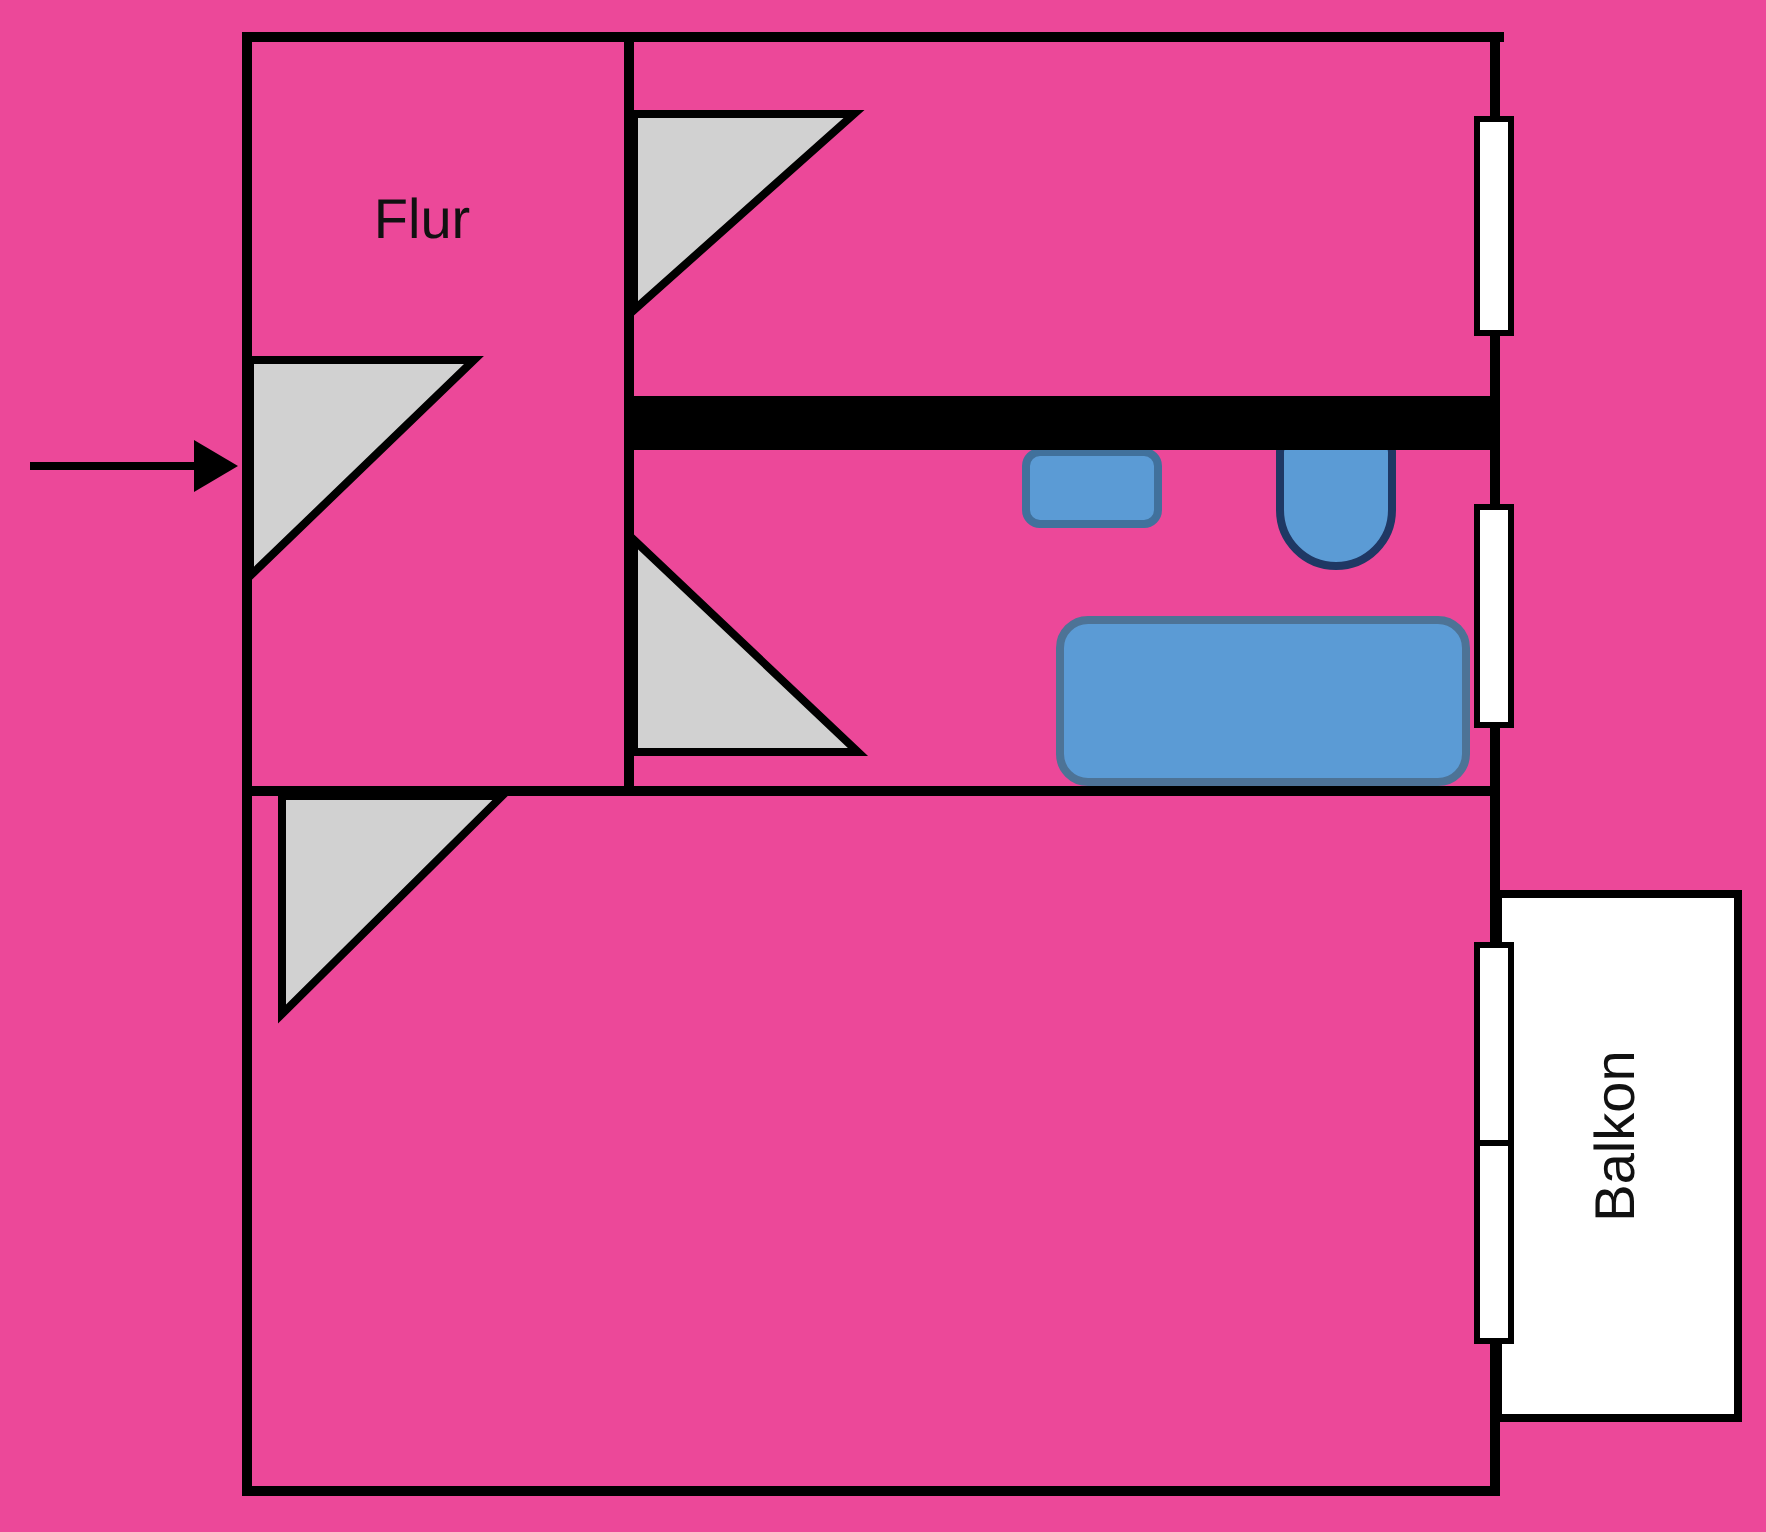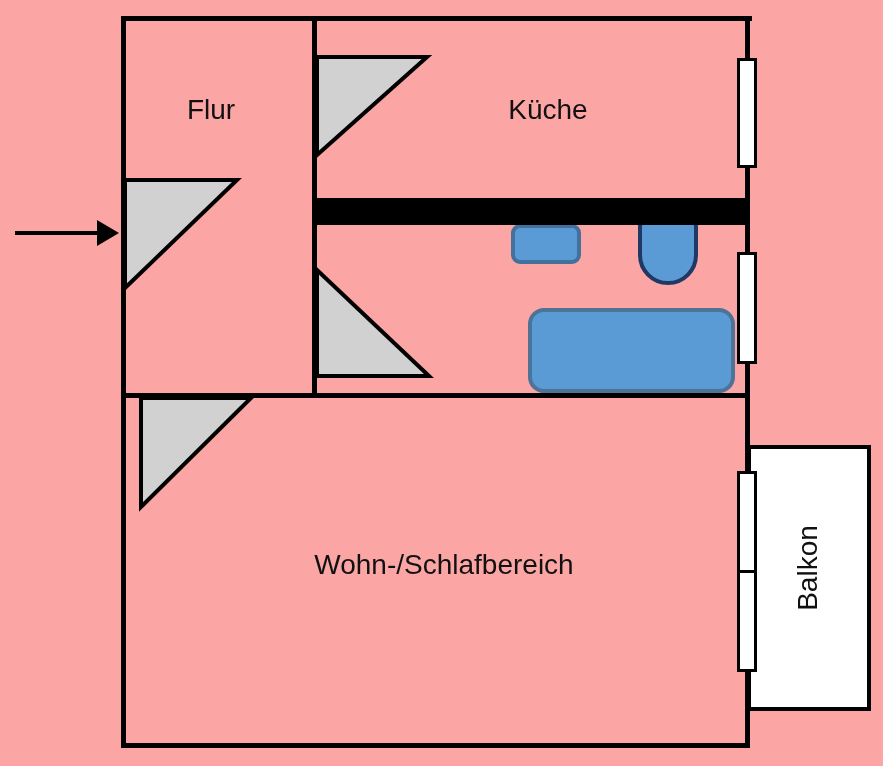--- a/index.html
+++ b/index.html
@@ -5,21 +5,21 @@
   html, body {
     margin: 0;
     padding: 0;
     background: #ffffff;
     font-family: "Liberation Sans", sans-serif;
   }
   .canvas {
     position: relative;
     width: 883px;
     height: 766px;
-    background: #fca5a5;
+    background: #ec4899;
     overflow: hidden;
   }
   .wall {
     position: absolute;
     background: #000000;
     z-index: 3;
   }
   .wall-thick {
     position: absolute;
     background: #000000;
@@ -125,17 +125,15 @@
     <polygon points="317,57 427,57 317,155" stroke="#000000" stroke-width="4" stroke-linejoin="miter" fill="#d1d1d1"></polygon>
     <polygon points="317,270 429,376 317,376" stroke="#000000" stroke-width="4" stroke-linejoin="miter" fill="#d1d1d1"></polygon>
     <polygon points="141,398 251,398 141,507" stroke="#000000" stroke-width="4" stroke-linejoin="miter" fill="#d1d1d1"></polygon>
     <g>
       <line x1="15" y1="233" x2="97" y2="233" stroke="#000000" stroke-width="4"></line>
       <polygon points="97,220 97,246 119,233" fill="#000000"></polygon>
     </g>
   </svg>
 
   <div class="label label-flur">Flur</div>
-  <div class="label label-kueche">Küche</div>
-  <div class="label label-wohn">Wohn-/Schlafbereich</div>
   <div class="label label-balkon">Balkon</div>
 
 </div>
 
 </body></html>

